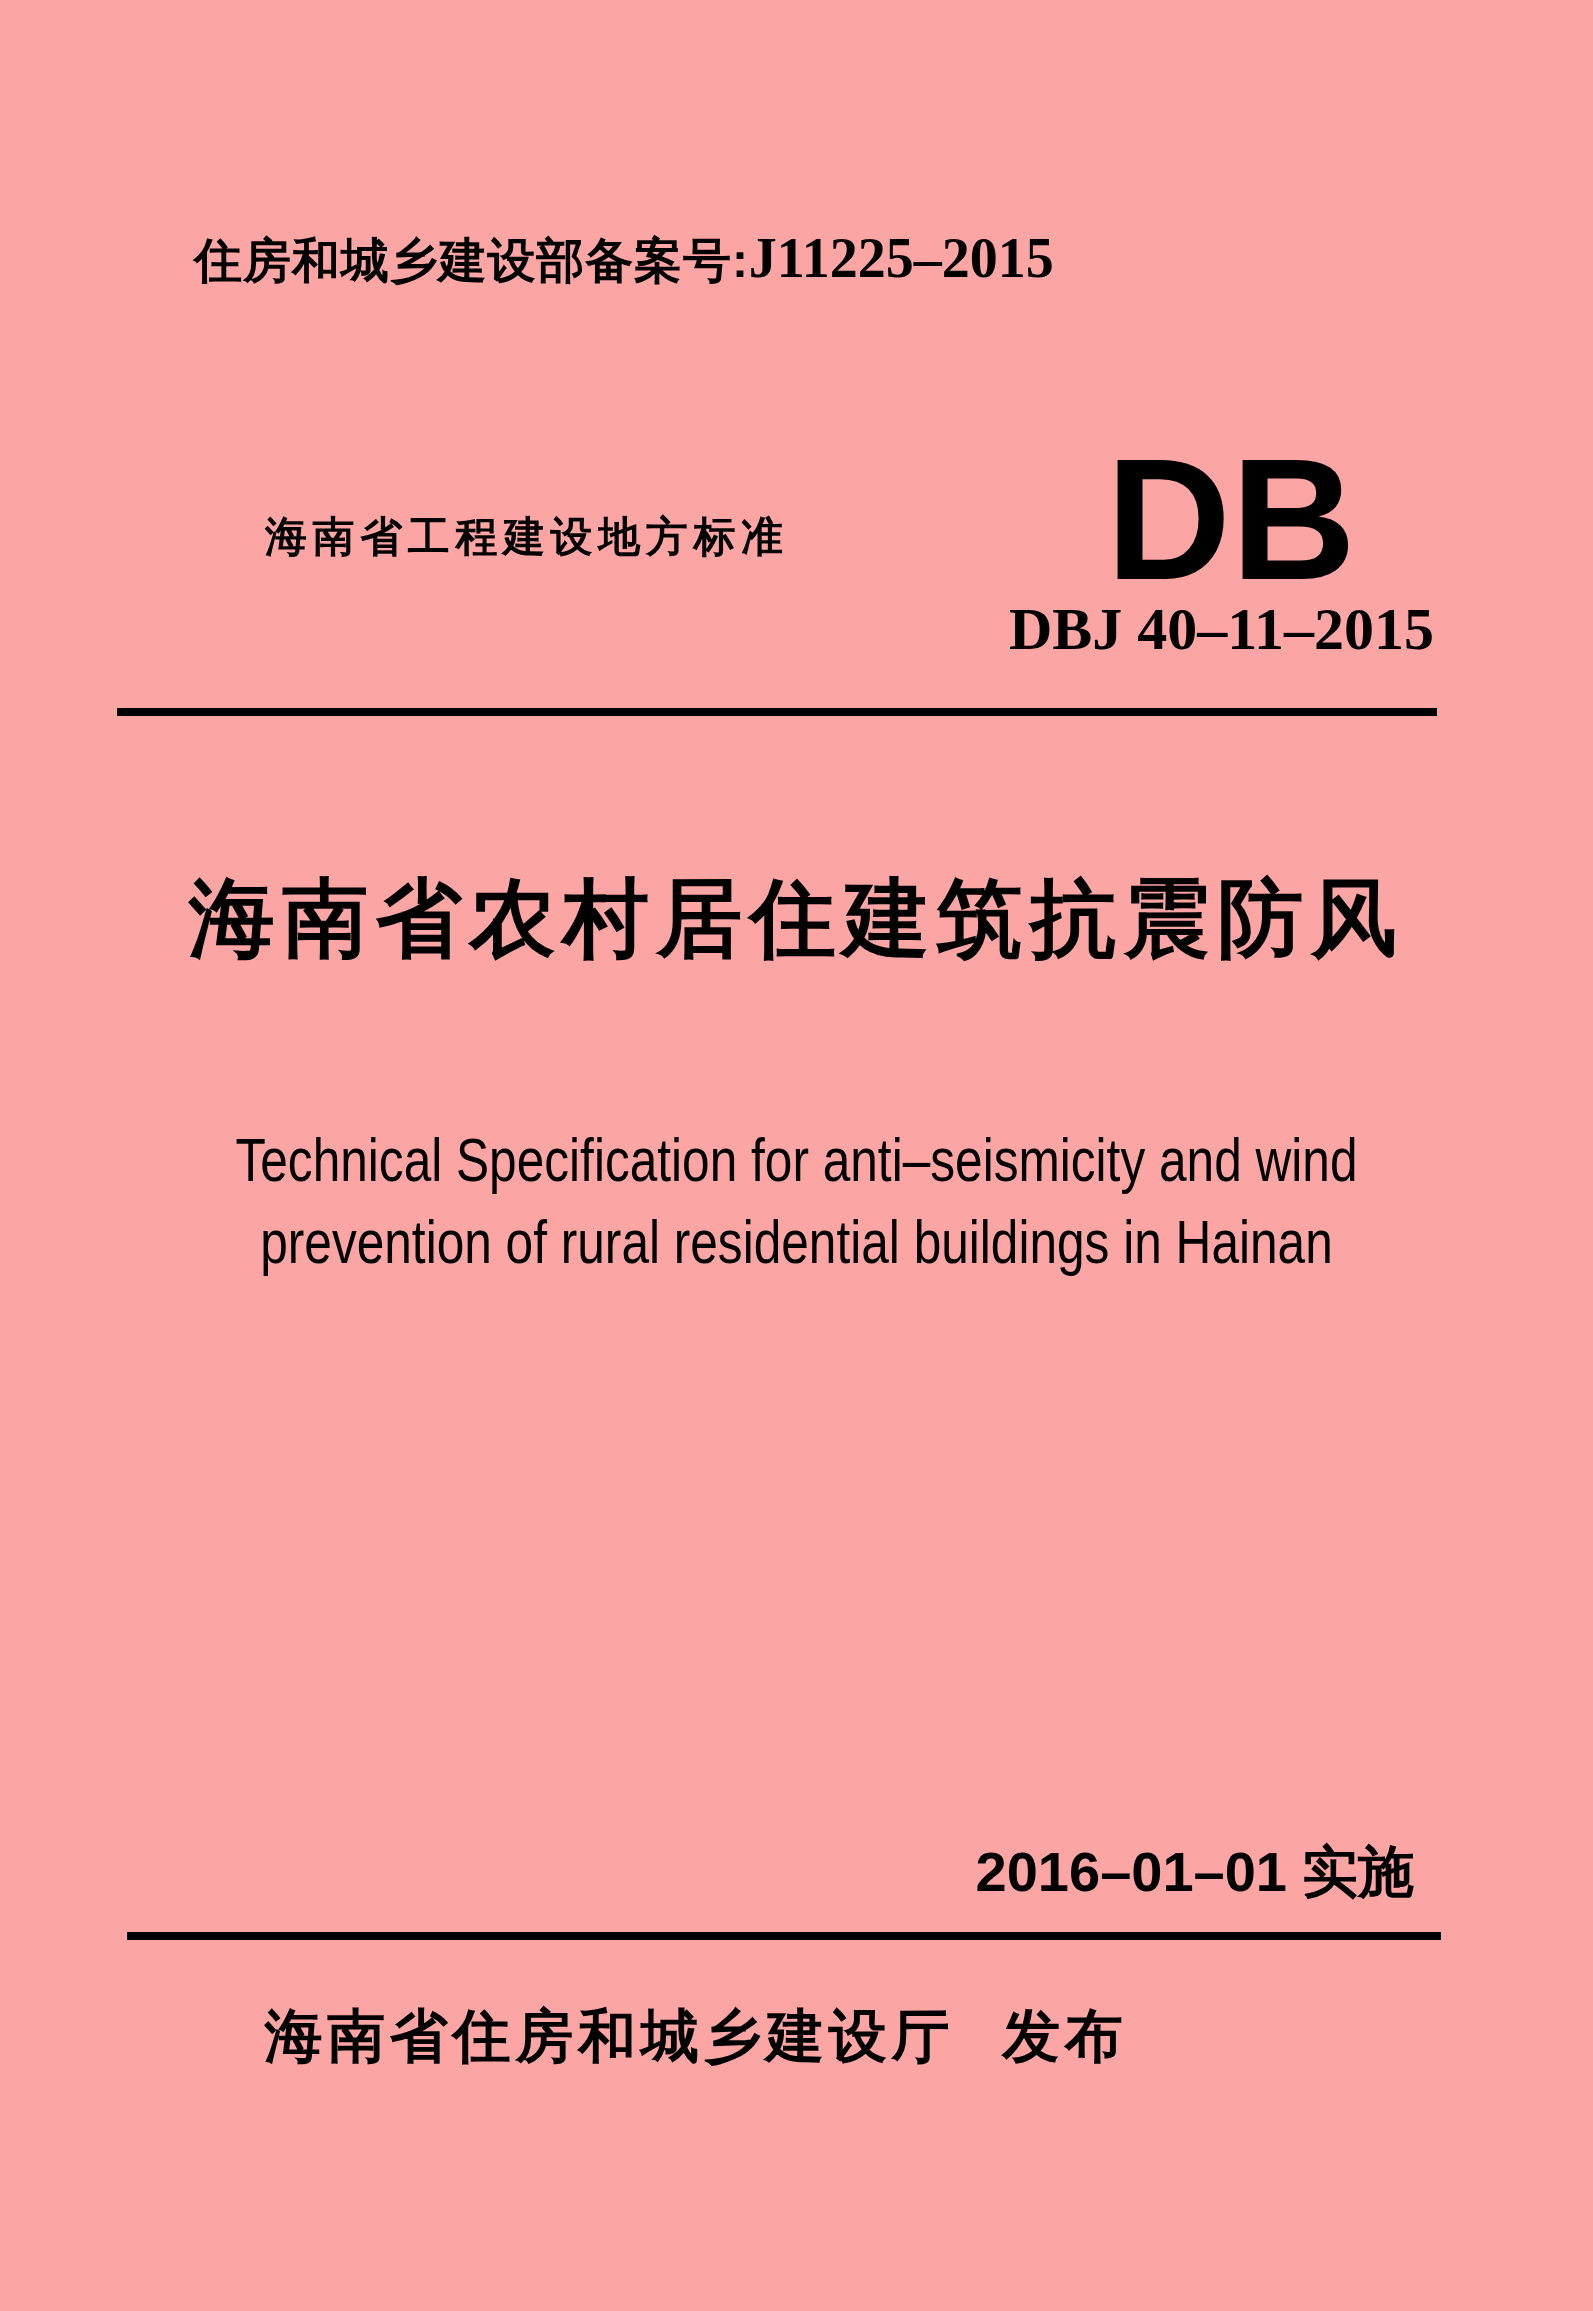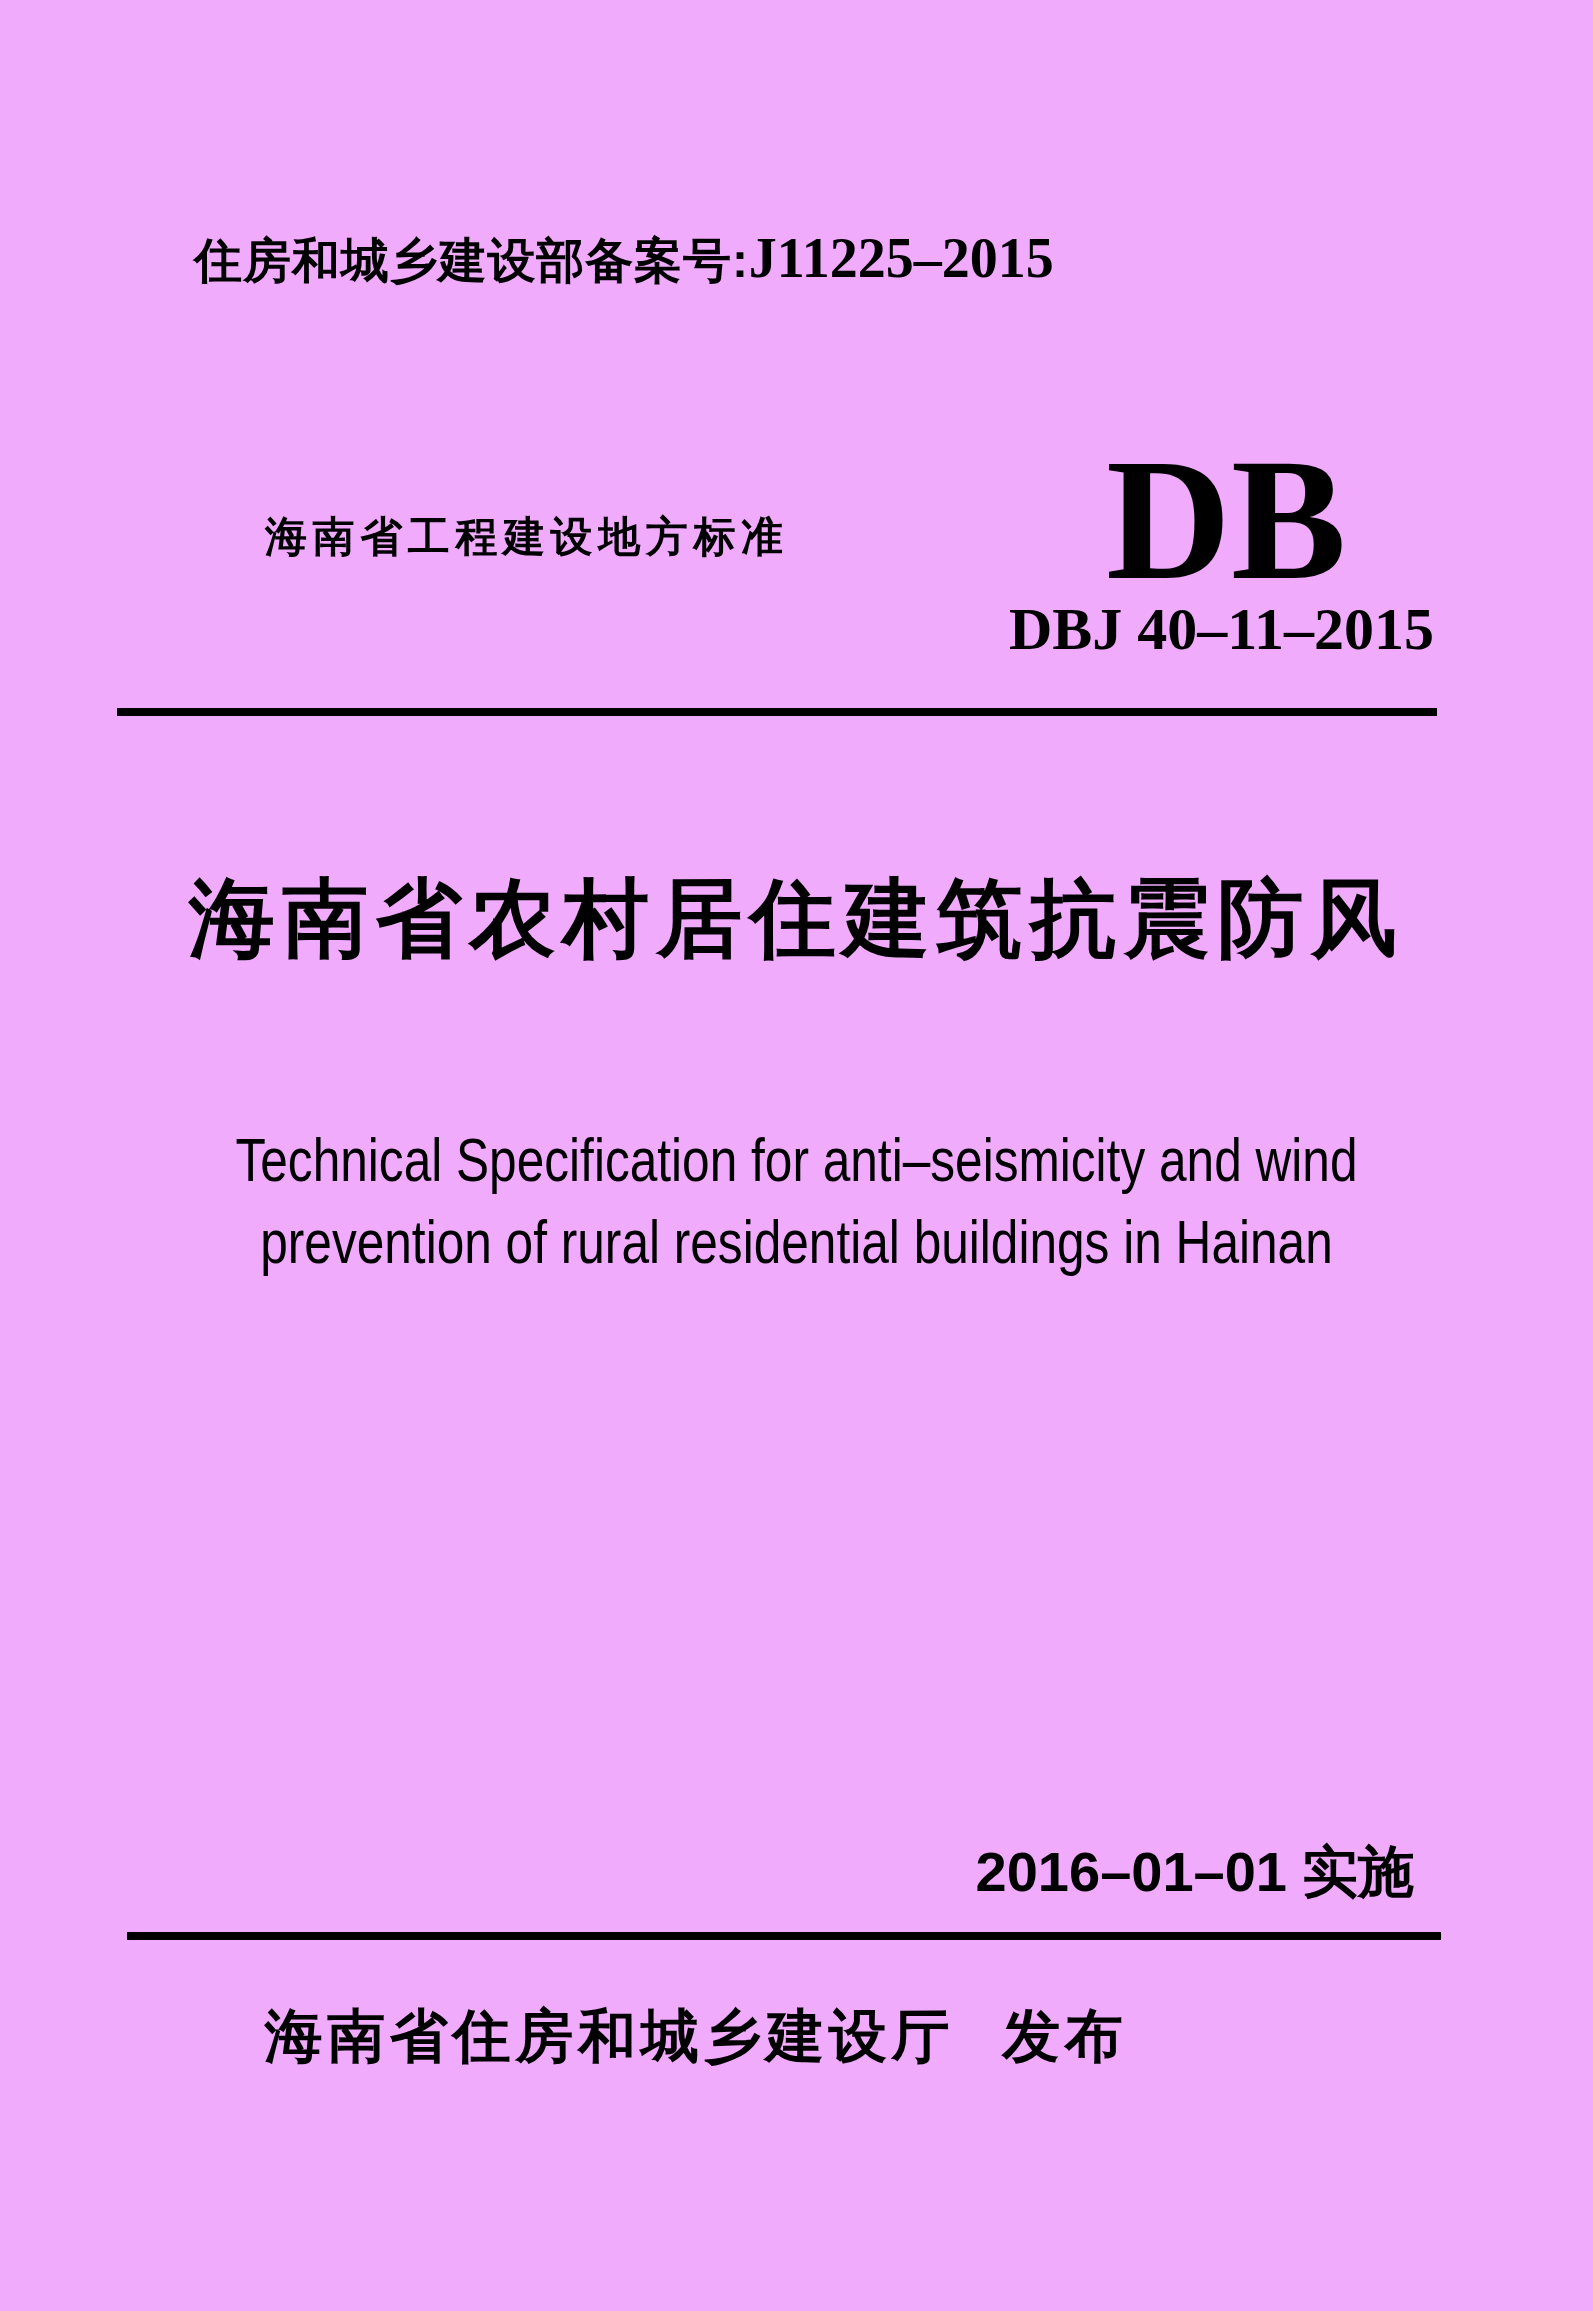--- a/index.html
+++ b/index.html
@@ -6,21 +6,21 @@
   html, body {
     margin: 0;
     padding: 0;
     background: #6b6b6b;
   }
   .page {
     position: relative;
     width: 1593px;
     height: 2312px;
     margin: 0 auto;
-    background: #f0abfc;
+    background: #fca5a5;
     color: #000000;
     overflow: hidden;
     font-family: "Liberation Sans", sans-serif;
   }
 
   
   .filing {
     position: absolute;
     left: 194px;
     top: 229px;
@@ -45,21 +45,21 @@
     font-weight: 700;
     letter-spacing: 5.6px;
     white-space: nowrap;
   }
 
   
   .db-mark {
     position: absolute;
     left: 1106px;
     top: 433px;
-    font-family: Liberation Serif, serif;
+    font-family: Liberation Sans, sans-serif;
     font-weight: 700;
     font-size: 173px;
     line-height: 1;
     white-space: nowrap;
   }
   .std-number {
     position: absolute;
     left: 1009px;
     top: 593px;
     font-family: "Liberation Serif", serif;

